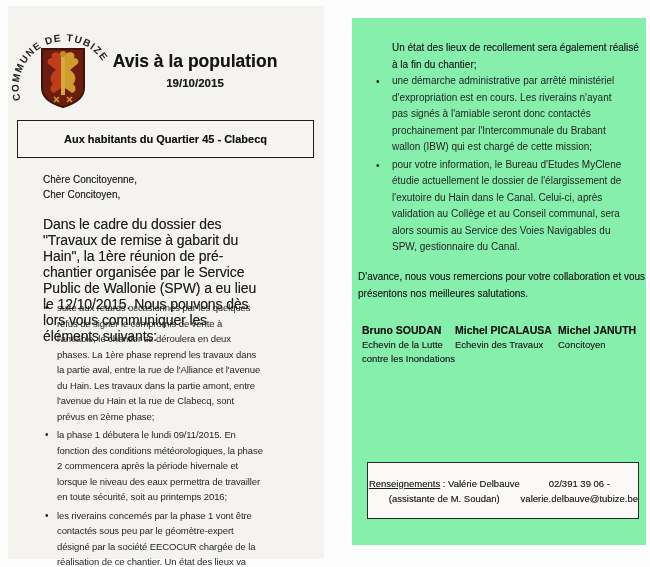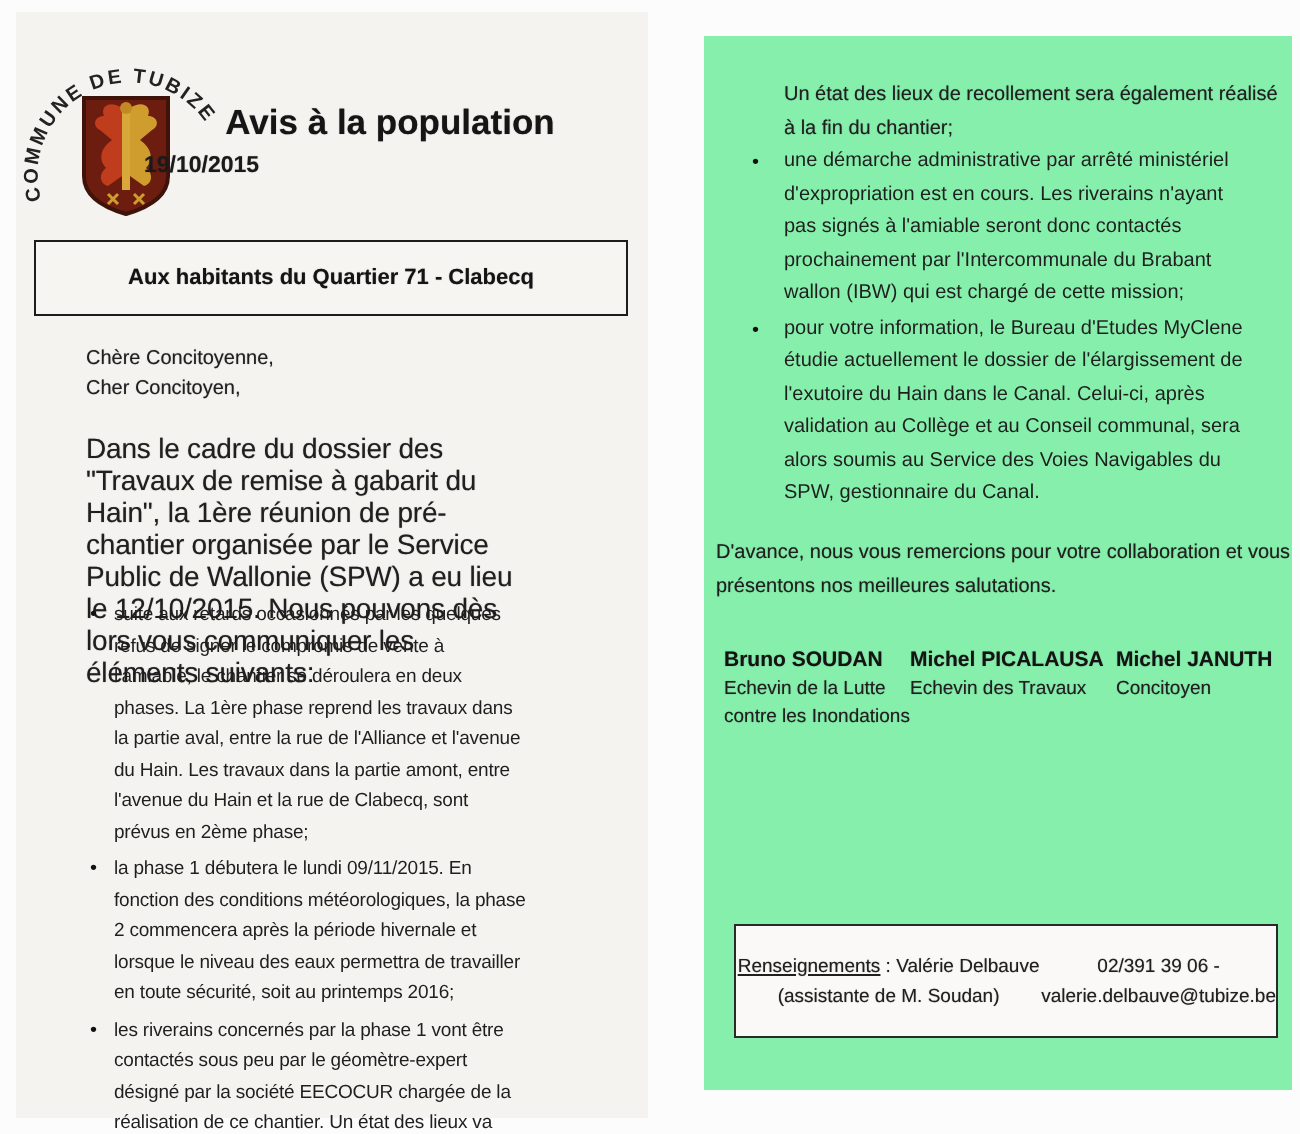--- a/index.html
+++ b/index.html
@@ -21,21 +21,21 @@
   
   .logo{position:absolute;left:2px;top:0px;width:104px;height:116px;}
   .arc-text{font-size:10px;font-weight:bold;letter-spacing:1.3px;fill:#222;}
 
   .title{
     position:absolute;left:64px;top:45px;width:246px;
     text-align:center;font-size:17.5px;font-weight:bold;color:#151515;
   }
   .date{
     position:absolute;left:64px;top:71px;width:246px;
-    font-size:11.5px;font-weight:bold;color:#1a1a1a;
+    text-align:center;font-size:11.5px;font-weight:bold;color:#1a1a1a;
   }
   .banner{
     position:absolute;left:9px;top:114px;width:297px;height:38px;
     border:1.5px solid #1c1c1c;box-sizing:border-box;background:#f6f5f2;
     display:flex;align-items:center;justify-content:center;
     font-size:11px;font-weight:bold;color:#141414;
   }
   .greeting{
     position:absolute;left:35px;top:166px;
     font-size:10px;line-height:15px;
@@ -110,21 +110,21 @@
           <path d="M13,49 l5,5 M18,49 l-5,5" stroke="#cf9c2e" stroke-width="1.5"></path>
           <path d="M26,49 l5,5 M31,49 l-5,5" stroke="#cf9c2e" stroke-width="1.5"></path>
         </g>
       </svg>
     </div>
 
     <div class="title soft">Avis à la population</div>
     <div class="date soft">19/10/2015</div>
 
     <div class="banner soft">
-      <span>Aux habitants du Quartier 71 - Clabecq</span>
+      <span>Aux habitants du Quartier 45 - Clabecq</span>
     </div>
 
     <div class="greeting soft">
       <div>Chère Concitoyenne,</div>
       <div>Cher Concitoyen,</div>
     </div>
 
     <div class="intro soft">Dans le cadre du dossier des "Travaux de remise à gabarit du Hain", la 1ère réunion de pré-chantier organisée par le Service Public de Wallonie (SPW) a eu lieu le 12/10/2015. Nous pouvons dès lors vous communiquer les éléments suivants:</div>
 
     <ul class="bullets bullets-left">

